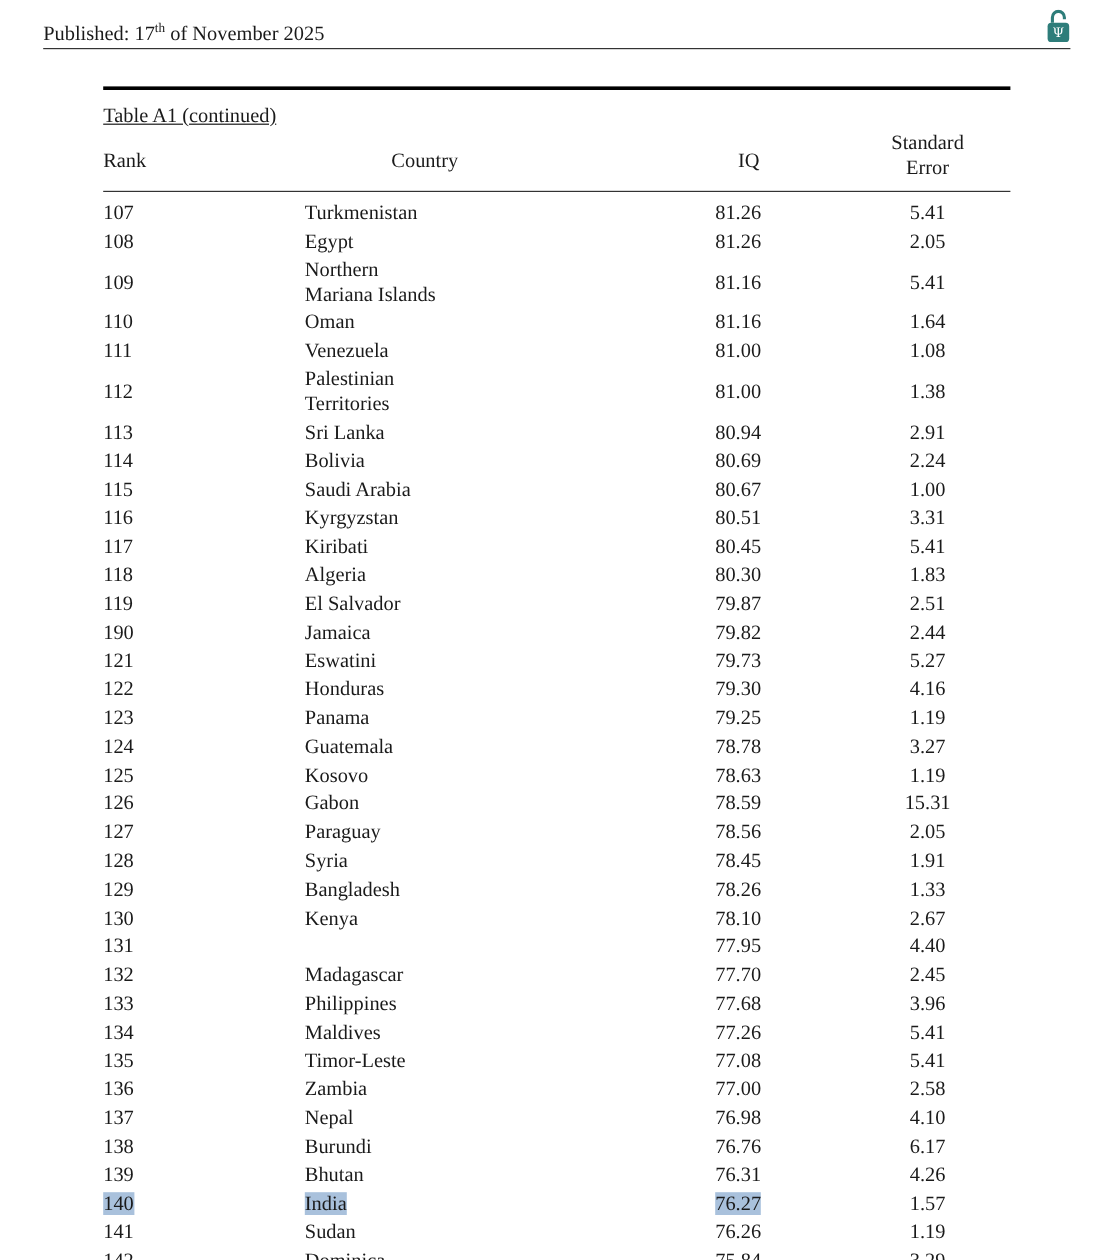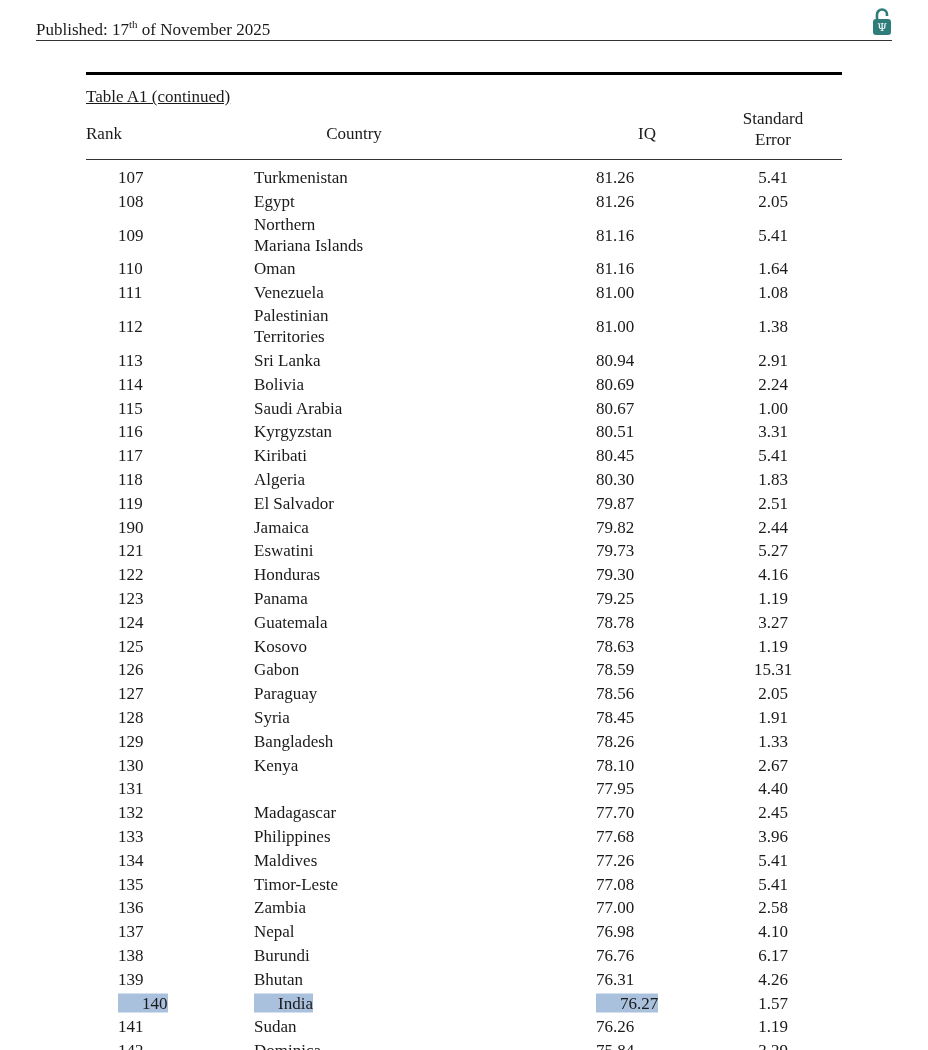--- a/index.html
+++ b/index.html
@@ -11,46 +11,46 @@
   .pub sup { font-size:11px; }
   .lock { position:absolute; right:0; top:-8px; width:20px; height:28px; }
   .table-wrap { position:absolute; left:86px; top:72px; width:756px; }
   .toprule { height:3px; background:#000; }
   .caption { margin-top:12px; font-size:17px; text-decoration:underline; }
   .head { position:relative; height:48px; border-bottom:1.5px solid #333; margin-top:4px; }
   .head span { position:absolute; font-size:17px; text-align:center; line-height:21px; }
   .row { position:relative; height:23.8px; font-size:17px; }
   .row.tall { height:44px; }
   .cell { position:absolute; top:50%; transform:translateY(-50%); line-height:21px; }
-  .c-rank { left:0;margin-left:32px; }
+  .c-rank { left:0; }
   .c-country { left:168px; width:200px; }
   .c-iq { left:510px; width:56px; }
   .c-se { left:640px; width:94px; text-align:center; }
-  .hl { background:#a9c1dc;padding-left:24px; }
+  .hl { background:#a9c1dc; }
   .rows { padding-top:5px; }
 </style>
 </head>
 <body>
 
 <div class="header">
   <div class="pub"><span>Published: 17</span><sup>th</sup><span> of November 2025</span></div>
   <svg class="lock" viewBox="0 0 20 28">
     <path d="M5 11 V6.5 A5 5 0 0 1 15 6.5 V8" fill="none" stroke="#2e7d7a" stroke-width="2.6"></path>
     <rect x="1" y="11" width="18" height="16" rx="3" fill="#2e7d7a"></rect>
     <text x="10" y="23" font-size="11" text-anchor="middle" fill="#ffffff" font-family="DejaVu Serif, serif">Ψ</text>
   </svg>
 </div>
 
 <div class="table-wrap">
   <div class="toprule"></div>
   <div class="caption">Table A1 (continued)</div>
   <div class="head">
     <span style="left:0;top:12px;">Rank</span>
     <span style="left:168px;width:200px;top:12px;">Country</span>
-    <span style="left:533px;width:56px;top:12px;">IQ</span>
+    <span style="left:510px;width:56px;top:12px;">IQ</span>
     <span style="left:640px;width:94px;top:-3px;">
         <span style="position:static;display:block;">Standard</span>
         <span style="position:static;display:block;">Error</span>
       </span>
   </div>
   <div class="rows" id="rows">
       <div class="row">
         <div class="cell c-rank"><span>107</span></div>
         <div class="cell c-country"><span>Turkmenistan</span></div>
         <div class="cell c-iq"><span>81.26</span></div>

